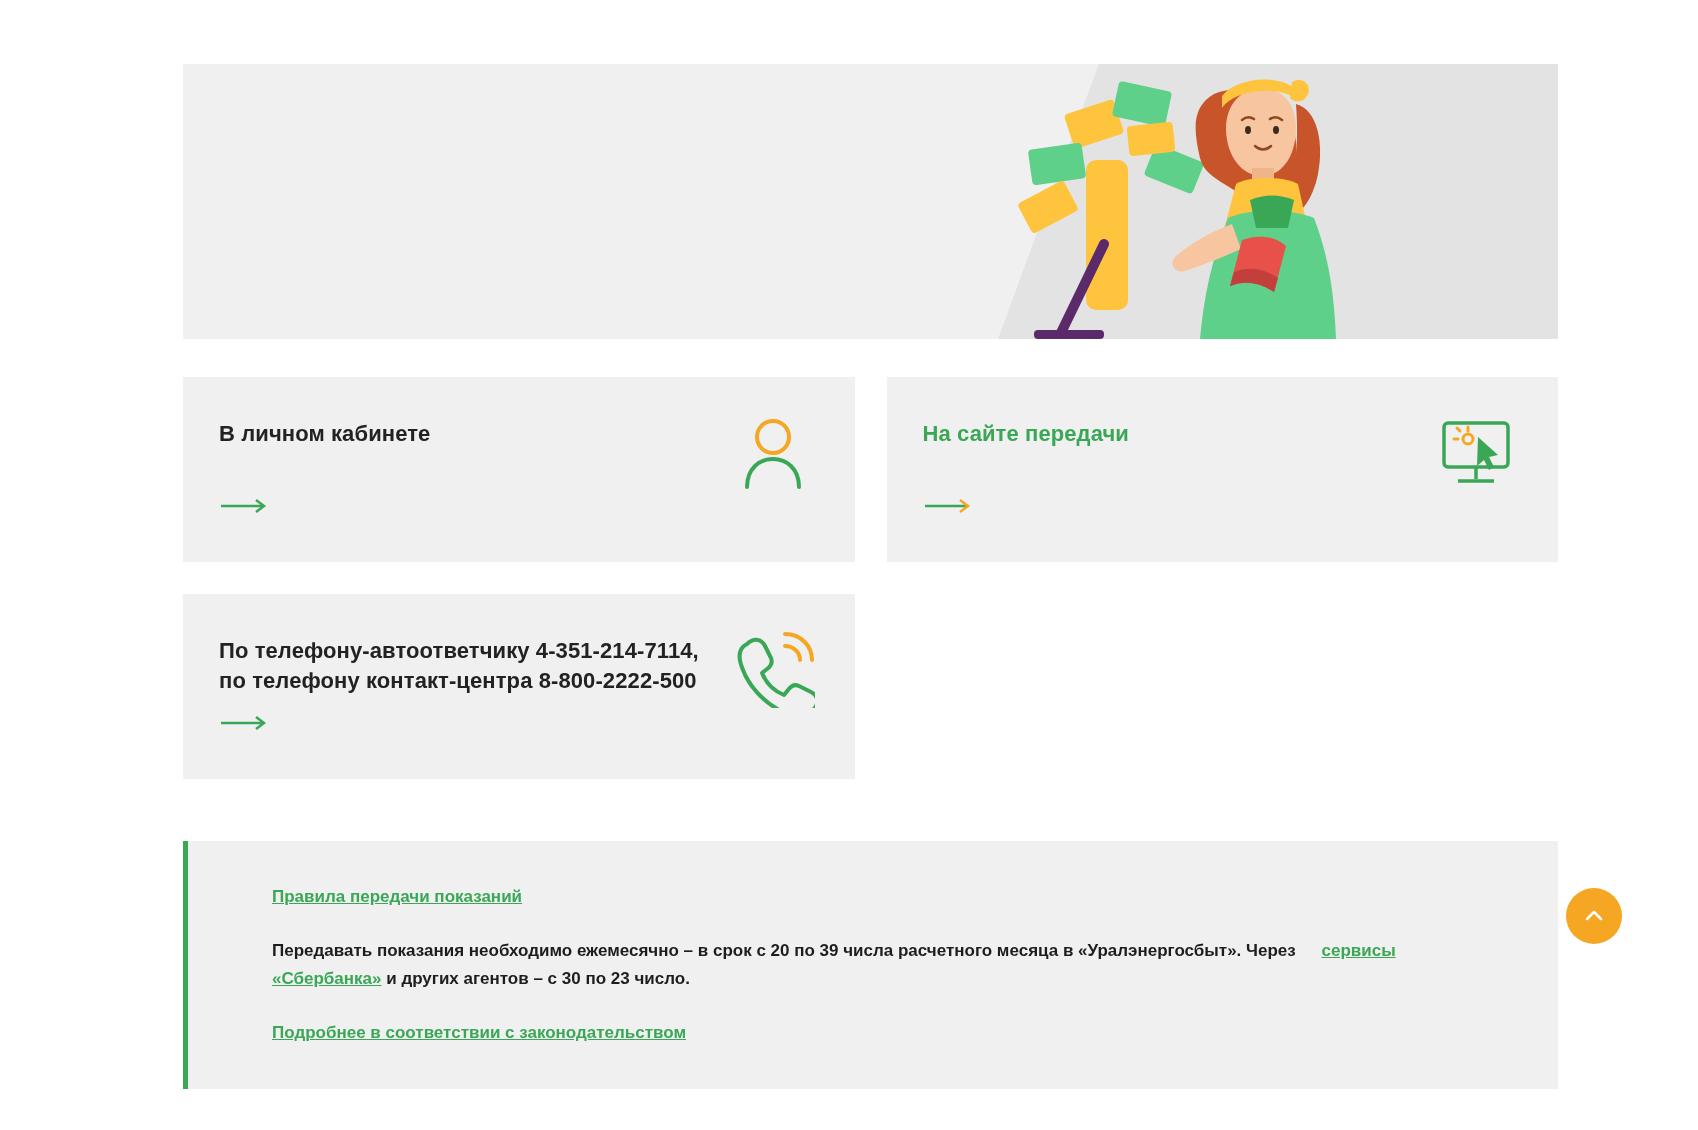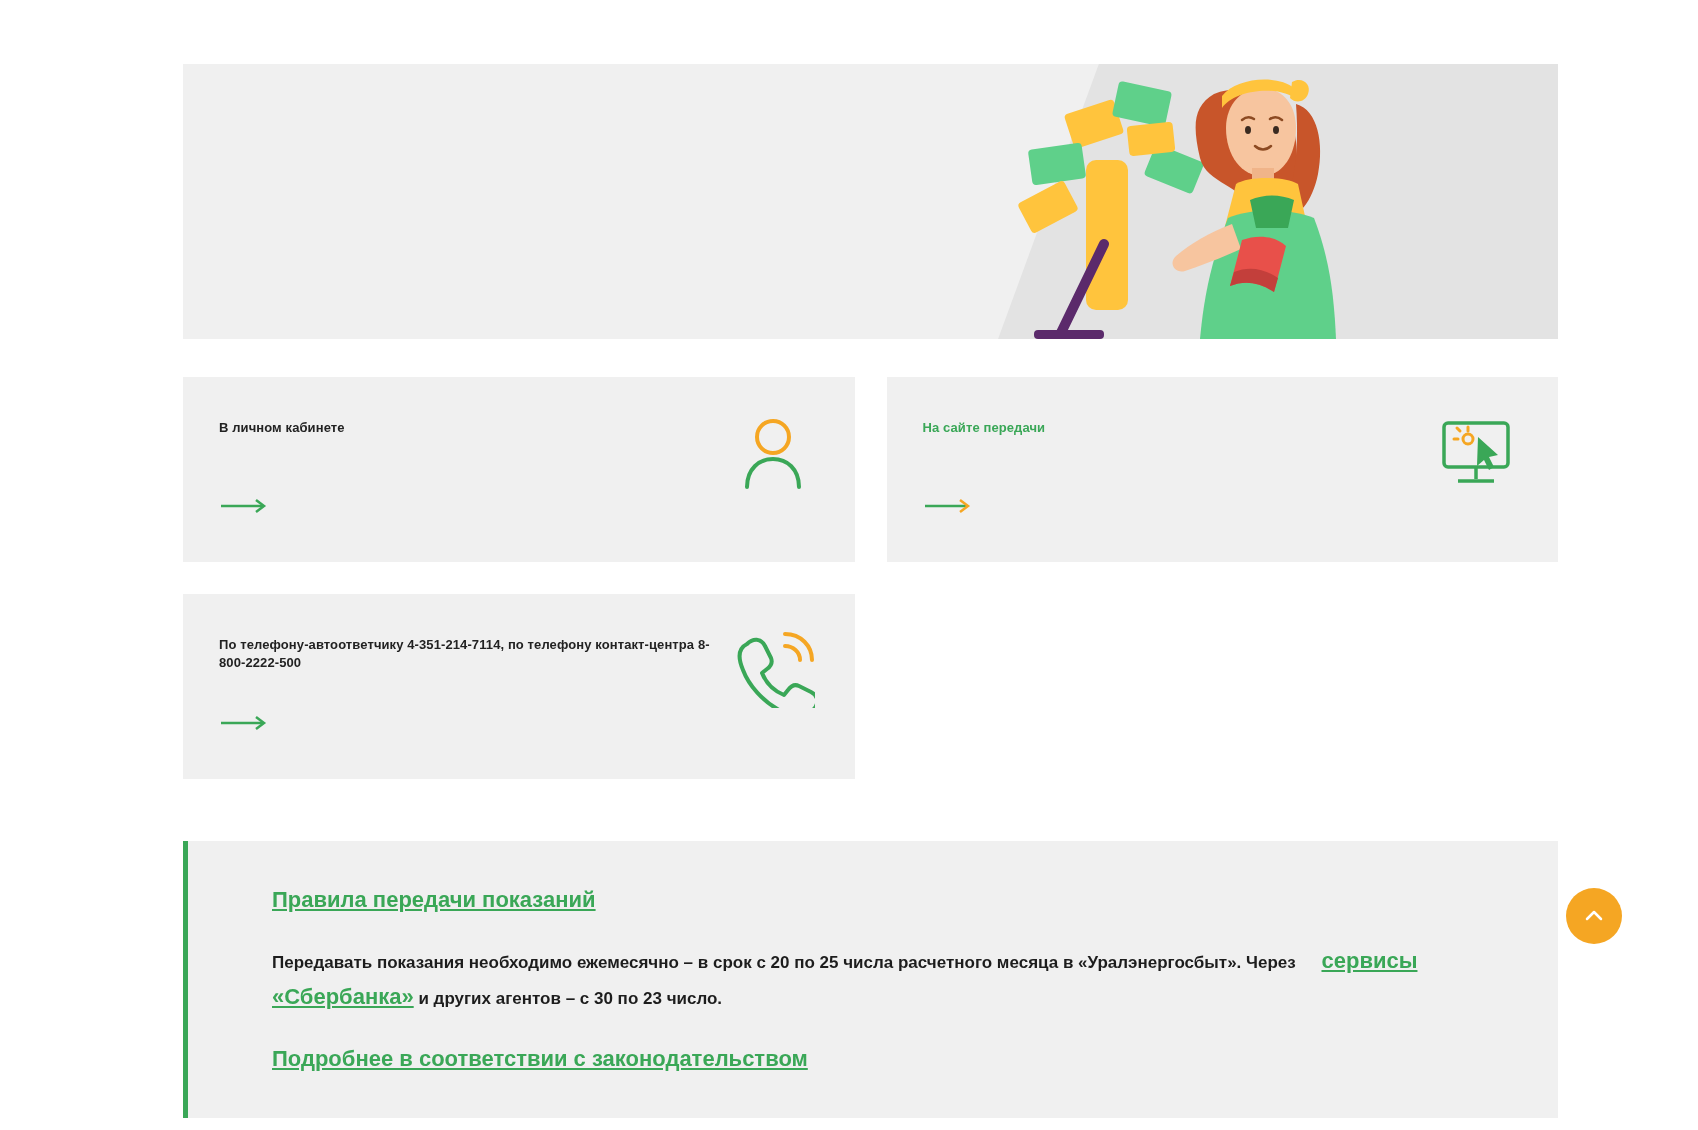--- a/index.html
+++ b/index.html
@@ -66,21 +66,21 @@
     margin-top: 38px;
   }
   .card {
     background: #f0f0f0;
     width: 672px;
     height: 185px;
     padding: 42px 40px 0 36px;
     position: relative;
   }
   .card-title {
-    font-size: 13px;
+    font-size: 22px;
     font-weight: bold;
     line-height: 1.35;
     color: #222222;
     max-width: 500px;
     letter-spacing: 0.1px;
   }
   .card-title.green { color: #3aa757; }
   .card-icon {
     position: absolute;
     right: 40px;
@@ -102,21 +102,21 @@
   .notice {
     margin-top: 62px;
     width: 1375px;
     background: #f0f0f0;
     border-left: 5px solid #3aa757;
     padding: 46px 60px 46px 84px;
   }
   .notice a {
     color: #3aa757;
     text-decoration: underline;
-    font-size: 22px;
+    font-size: 17px;
     font-weight: bold;
   }
   .notice .rules-link { display: inline-block; margin-bottom: 30px; }
   .notice p {
     margin: 0 0 30px 0;
     font-size: 17px;
     line-height: 1.65;
     font-weight: bold;
     color: #1d1d1d;
   }
@@ -240,21 +240,21 @@
         <svg class="card-arrow" viewBox="0 0 52 16" xmlns="http://www.w3.org/2000/svg">
           <line x1="2" y1="8" x2="44" y2="8" stroke="#3aa757" stroke-width="2.5"></line>
           <polyline points="37,2 45,8 37,14" fill="none" stroke="#3aa757" stroke-width="2.5"></polyline>
         </svg>
       </div>
     </div>
 
     <div class="notice">
       <a class="rules-link" href="#">Правила передачи показаний</a>
       <p>
-        <span>Передавать показания необходимо ежемесячно – в срок с 20 по 25 числа расчетного месяца в «Уралэнергосбыт». Через </span><a href="#">сервисы «Сбербанка»</a><span> и других агентов – с 30 по 23 число.</span>
+        <span>Передавать показания необходимо ежемесячно – в срок с 20 по 39 числа расчетного месяца в «Уралэнергосбыт». Через </span><a href="#">сервисы «Сбербанка»</a><span> и других агентов – с 30 по 23 число.</span>
       </p>
       <a class="more-link" href="#">Подробнее в соответствии с законодательством</a>
     </div>
 
   </div>
 
   <button class="scroll-top">
     <svg viewBox="0 0 24 24" width="24" height="24" xmlns="http://www.w3.org/2000/svg">
       <polyline points="5,15 12,8 19,15" fill="none" stroke="#ffffff" stroke-width="2.5" stroke-linecap="round" stroke-linejoin="round"></polyline>
     </svg>

